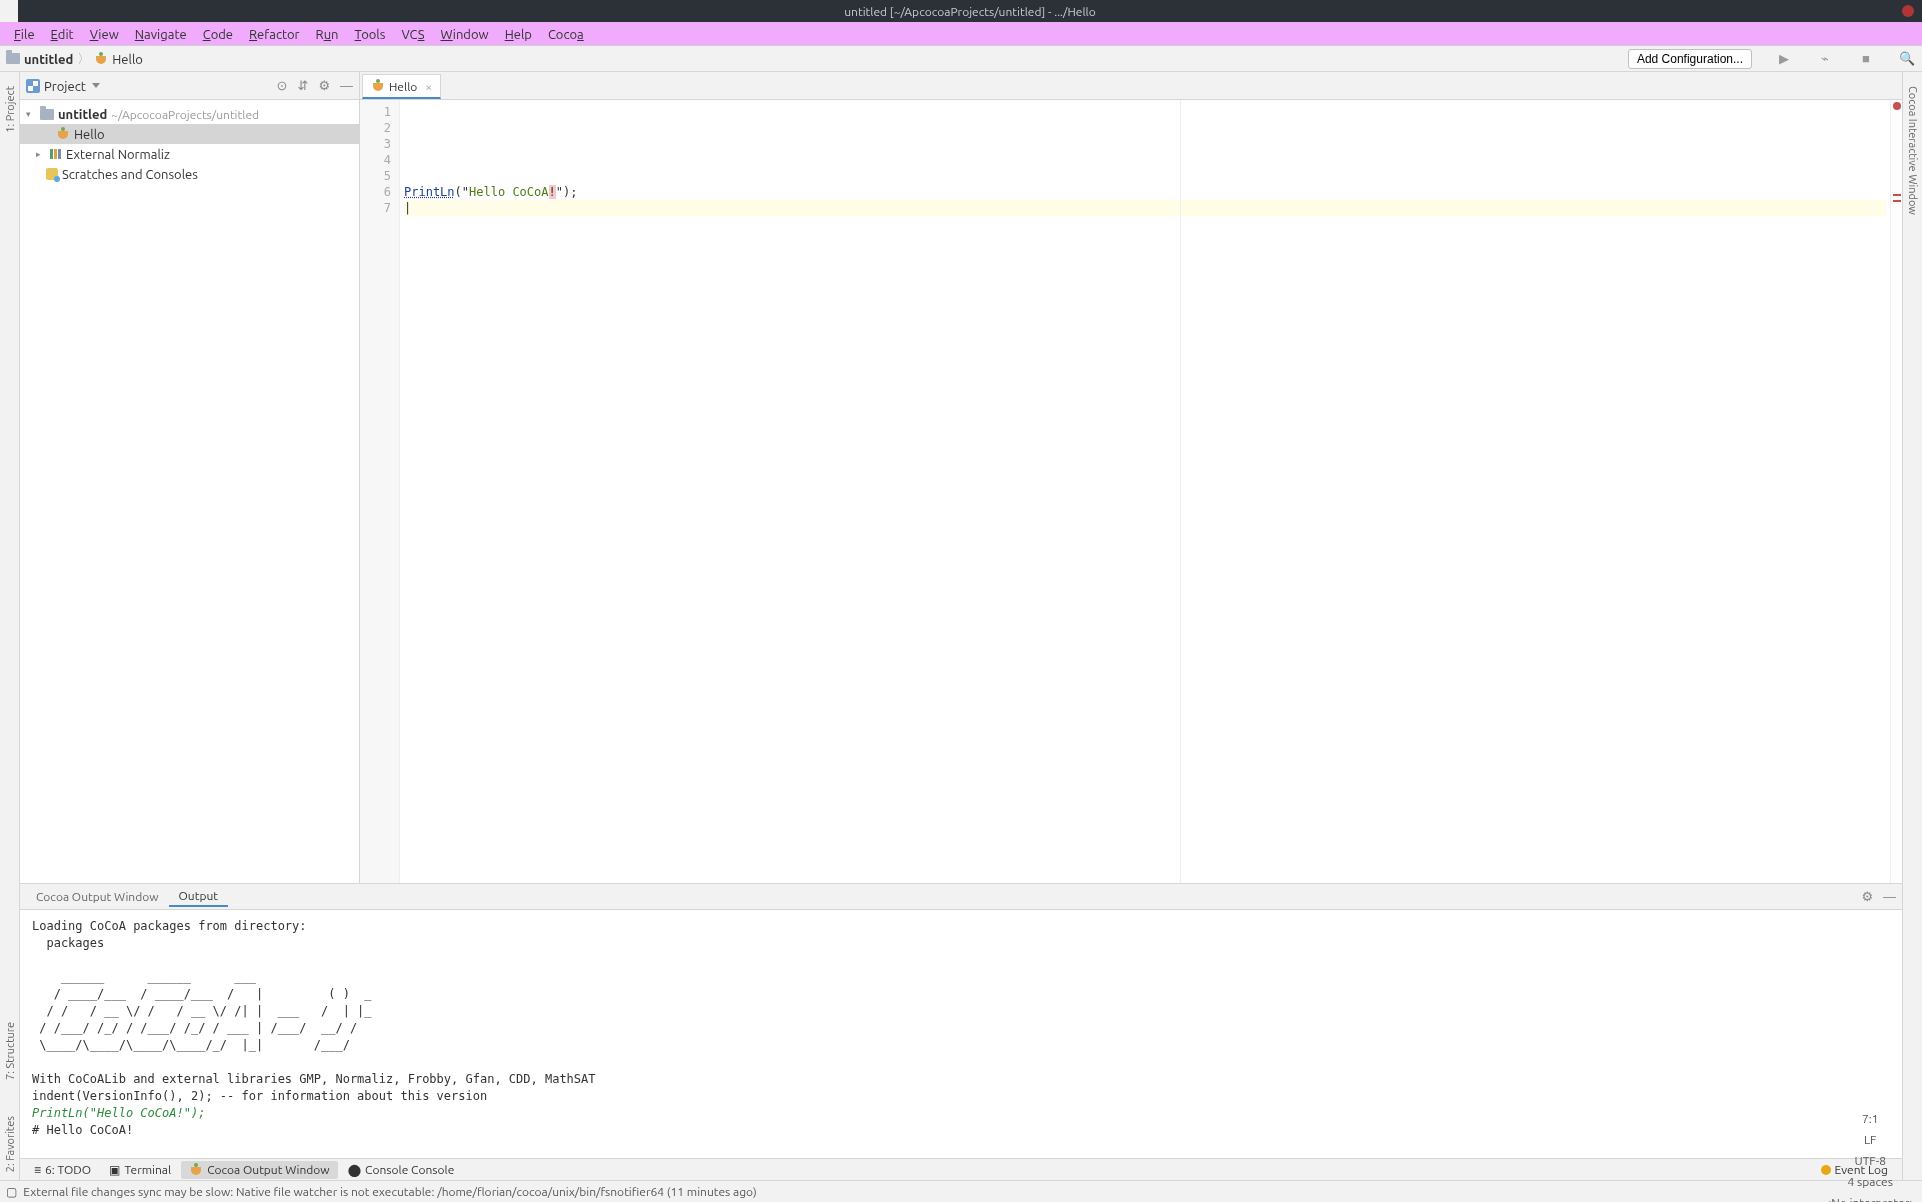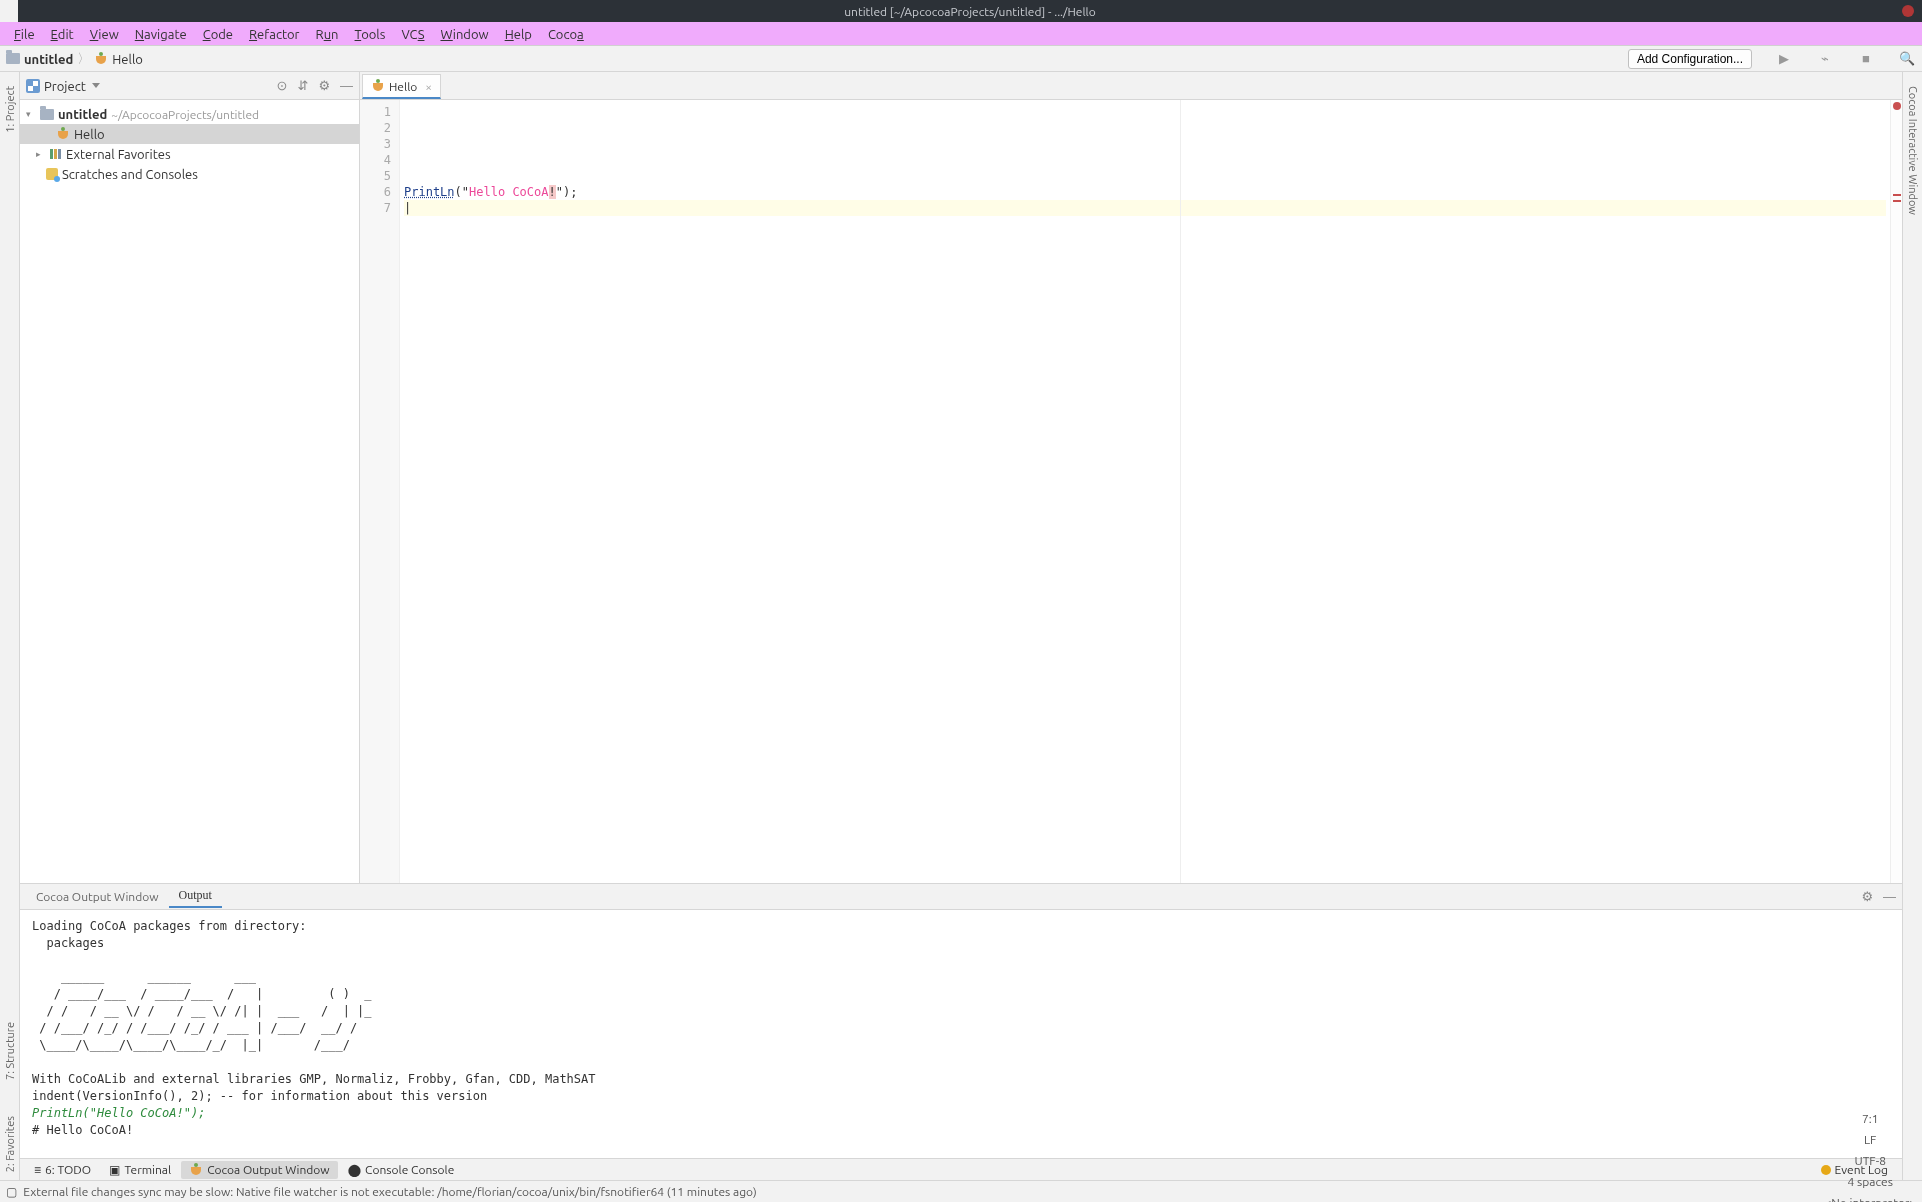--- a/index.html
+++ b/index.html
@@ -43,30 +43,30 @@
 .editor-panel { flex: 1; display: flex; flex-direction: column; background: #fff; }
 .tab-bar { height: 28px; background: #f2f2f2; display: flex; align-items: flex-end; border-bottom: 1px solid #d6d6d6; }
 .tab { background: #fefefe; border: 1px solid #d6d6d6; border-bottom: 2px solid #4a88c7; padding: 4px 8px; display: flex; align-items: center; gap: 4px; font-size: 12px; margin-left: 2px; }
 .tab-close { color: #aaa; margin-left: 4px; }
 .editor-body { flex: 1; display: flex; background: #fff; }
 .gutter { width: 40px; background: #f7f7f7; border-right: 1px solid #eee; text-align: right; padding: 4px 8px 0 0; font-family: monospace; font-size: 12px; color: #aaa; line-height: 16px; }
 .code-area { flex: 1; position: relative; font-family: monospace; font-size: 12px; padding: 4px 4px 0 4px; line-height: 16px; }
 .code-line { height: 16px; white-space: pre; }
 .code-line.current { background: #fffde7; }
 .kw { color: #1e3f8b; text-decoration: underline; text-decoration-style: dotted; }
-.str { color: #ec4899; }
+.str { color: #4d7c0f; }
 .hl-red { background: #f6c9c9; }
 .margin-line { position: absolute; top: 0; bottom: 0; left: 780px; border-left: 1px solid #eee; }
 .err-strip { width: 12px; background: #fdfdfd; border-left: 1px solid #eee; position: relative; }
 .err-mark { position: absolute; right: 1px; width: 8px; height: 2px; background: #c94f4f; }
 .err-badge { position: absolute; top: 2px; right: 1px; width: 8px; height: 8px; border-radius: 50%; background: #c94f4f; }
 .bottom-panel { height: 275px; background: #fff; border-top: 1px solid #d6d6d6; display: flex; flex-direction: column; }
 .bp-tabs { height: 26px; background: #f2f2f2; display: flex; align-items: center; border-bottom: 1px solid #d6d6d6; padding: 0 6px; }
 .bp-tab { padding: 3px 10px; color: #666; font-size: 12px; }
-.bp-tab.active { border-bottom: 2px solid #4a88c7; color: #333; font-family: Liberation Serif, serif; }
+.bp-tab.active { border-bottom: 2px solid #4a88c7; color: #333; }
 .bp-tools { margin-left: auto; display: flex; gap: 10px; color: #888; }
 .console { flex: 1; padding: 8px 12px; font-family: monospace; font-size: 12px; line-height: 17px; overflow: auto; white-space: pre; }
 .console .cmd { color: #2e8b3d; font-style: italic; }
 .tool-strip { height: 22px; background: #f2f2f2; border-top: 1px solid #d6d6d6; display: flex; align-items: center; padding: 0 6px; gap: 2px; font-size: 12px; }
 .ts-item { padding: 2px 8px; display: flex; align-items: center; gap: 4px; }
 .ts-item.active { background: #d8d8d8; border-radius: 2px; }
 .statusbar { height: 22px; background: #f2f2f2; border-top: 1px solid #d6d6d6; display: flex; align-items: center; padding: 0 6px; font-size: 12px; color: #555; }
 .status-left { display: flex; align-items: center; gap: 6px; }
 .status-right { margin-left: auto; display: flex; align-items: center; gap: 8px; flex-direction: column; }
 .warn-icon { width: 10px; height: 10px; background: #e6a817; border-radius: 50%; display: inline-block; }
@@ -149,21 +149,21 @@
             <b class="tree-text">untitled</b>
             <span class="tree-path">~/ApcocoaProjects/untitled</span>
           </div>
           <div class="tree-row selected" style="padding-left:36px">
             <span class="cocoa-icon"></span>
             <span class="tree-text">Hello</span>
           </div>
           <div class="tree-row" style="padding-left:16px">
             <span class="tree-arrow">▸</span>
             <span class="lib-icon"></span>
-            <span class="tree-text">External Favorites</span>
+            <span class="tree-text">External Normaliz</span>
           </div>
           <div class="tree-row" style="padding-left:26px">
             <span class="scratch-icon"></span>
             <span class="tree-text">Scratches and Consoles</span>
           </div>
         </div>
       </div>
 
       <div class="editor-panel">
         <div class="tab-bar">

